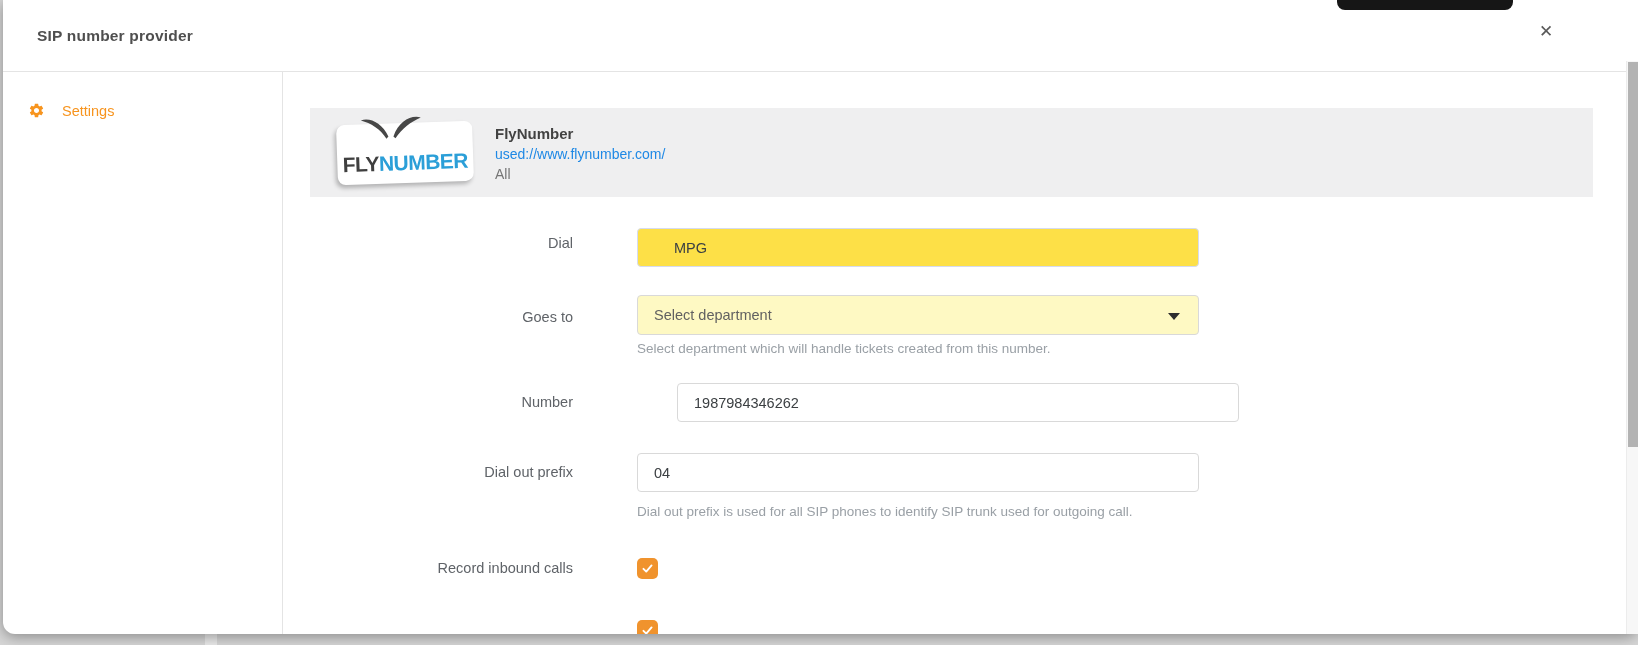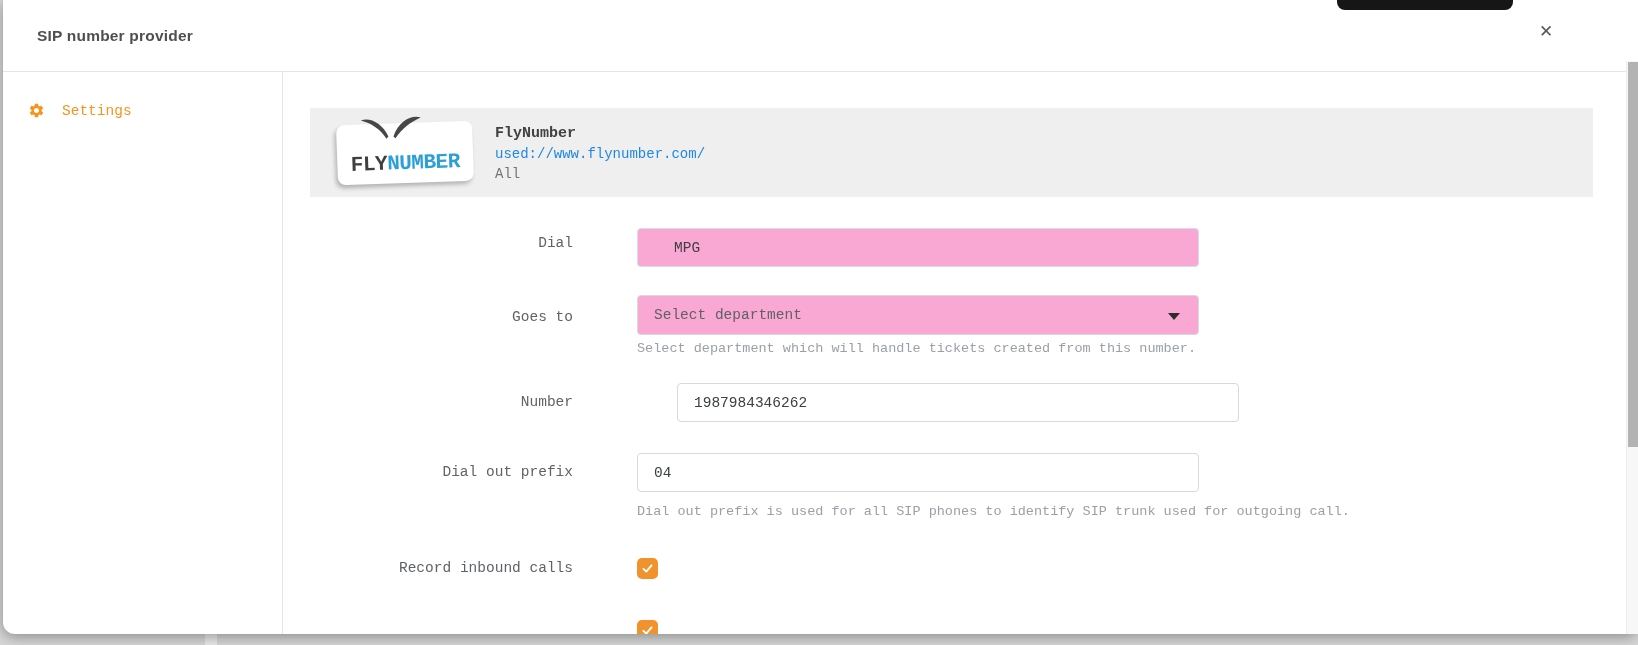--- a/index.html
+++ b/index.html
@@ -26,21 +26,21 @@
     position:relative; height:72px; border-bottom:1px solid #e4e4e4;
     display:flex; align-items:center; padding:0 34px;
   }
   .modal-title { font-size:15.5px; font-weight:700; color:#4f4f4f; letter-spacing:.2px; }
   .close-btn {
     position:absolute; right:78px; top:17px; width:28px; height:28px;
     display:flex; align-items:center; justify-content:center;
     font-size:17px; color:#5a5a5a; cursor:pointer; background:none; border:none;
   }
   
-  .modal-body { display:flex; height:calc(100% - 61px);font-family:Liberation Mono, monospace; }
+  .modal-body { display:flex; height:calc(100% - 61px); }
   .sidebar {
     width:280px; border-right:1px solid #e4e4e4; padding-top:24px; flex:none;
   }
   .sidebar-item {
     display:flex; align-items:center; gap:17px;
     padding:6px 10px 6px 25px; cursor:pointer;
   }
   .sidebar-item .gear { width:17px; height:17px; flex:none; }
   .sidebar-item-label { font-size:14.5px; color:#f7941e; }
   .content { position:relative; flex:1; }
@@ -67,23 +67,23 @@
   .flabel {
     position:absolute; left:0; width:290px; text-align:right;
     font-size:14.5px; color:#5f6368; line-height:18px;
   }
   .fcontrol { position:absolute; left:354px; width:562px; }
   .text-input {
     width:100%; height:39px; border:1px solid #d9d9d9; border-radius:4px;
     padding:0 16px; font-size:14.5px; color:#3c4043; background:#fff;
     font-family:inherit; outline:none;
   }
-  .text-input.autofill { background:#f9a8d4; border-color:#d5dbf0;padding-left:36px; }
+  .text-input.autofill { background:#fde047; border-color:#d5dbf0;padding-left:36px; }
   .select-box {
-    height:40px; border:1px solid #d9d9d9; border-radius:4px; background:#f9a8d4;
+    height:40px; border:1px solid #d9d9d9; border-radius:4px; background:#fef9c3;
     display:flex; align-items:center; padding:0 16px; cursor:pointer; position:relative;
   }
   .select-value { font-size:14.5px; color:#616161; }
   .select-caret {
     position:absolute; right:18px; top:17px;
     width:0; height:0; border-left:6px solid transparent; border-right:6px solid transparent;
     border-top:7px solid #2d2d2d;
   }
   .help-text { position:absolute; left:354px; font-size:13.5px; color:#9aa0a6; }
   .checkbox {

